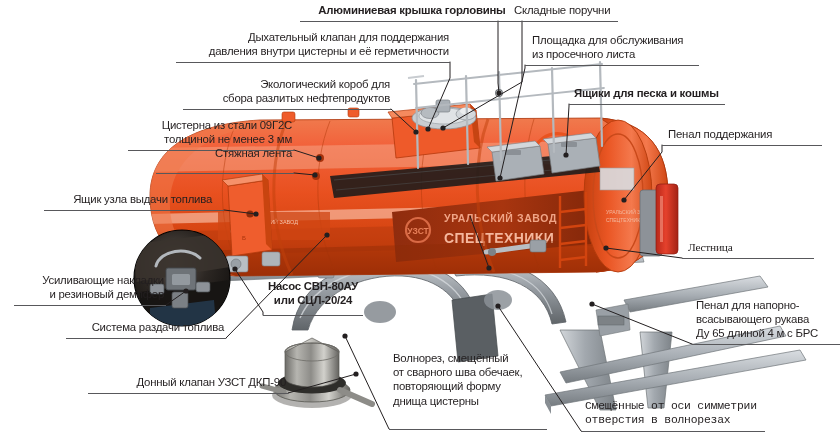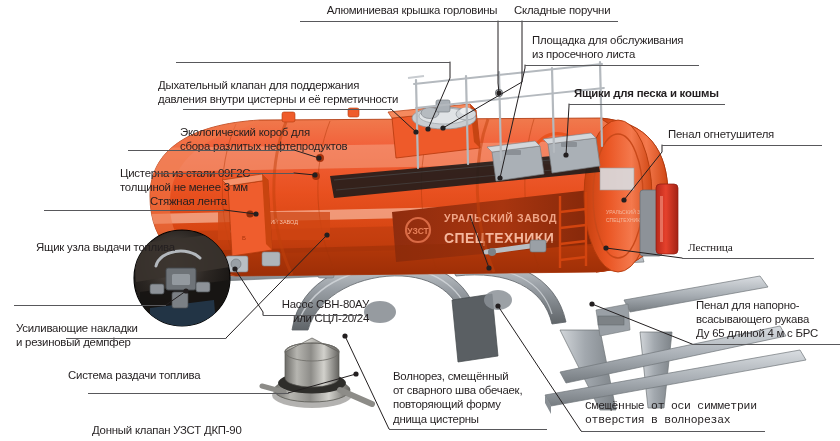--- a/index.html
+++ b/index.html
@@ -30,23 +30,23 @@
     pointer-events: none;
   }
   .callout {
     position: absolute;
     font-size: 11.4px;
     line-height: 14.2px;
     color: #231f20;
     white-space: pre-line;
     letter-spacing: -0.02em;
   }
-  .callout.r { text-align: left; margin-top: 48px; }
+  .callout.r { text-align: right; }
   .callout.l { text-align: left; }
-  .callout.c { text-align: center; }
+  .callout.c { text-align: center; font-weight: bold; }
   .rule {
     position: absolute;
     height: 1px;
     background: #58585b;
   }
 </style>
 </head>
 <body>
 
 <div id="stage">
@@ -389,43 +389,43 @@
 из просечного листа</div>
       <div class="rule" style="left: 525px; top: 65px; width: 174px; background: rgb(88, 88, 91);"></div>
       <div class="callout r" style="left: 180px; top: 77px; width: 210px;">Экологический короб для
 сбора разлитых нефтепродуктов</div>
       <div class="rule" style="left: 183px; top: 109px; width: 208px; background: rgb(88, 88, 91);"></div>
       <div class="callout l" style="left: 574px; top: 86px; width: 190px; font-weight: bold;">Ящики для песка и кошмы</div>
       <div class="rule" style="left: 569px; top: 104px; width: 156px; background: rgb(88, 88, 91);"></div>
       <div class="callout r" style="left: 120px; top: 118px; width: 172px;">Цистерна из стали 09Г2С
 толщиной не менее 3 мм</div>
       <div class="rule" style="left: 128px; top: 150px; width: 166px; background: rgb(88, 88, 91);"></div>
-      <div class="callout l" style="left: 668px; top: 127px; width: 150px;">Пенал огнетушителя</div>
+      <div class="callout l" style="left: 668px; top: 127px; width: 150px;">Пенал поддержания</div>
       <div class="rule" style="left: 662px; top: 145px; width: 160px; background: rgb(88, 88, 91);"></div>
       <div class="callout r" style="left: 150px; top: 146px; width: 142px;">Стяжная лента</div>
       <div class="rule" style="left: 156px; top: 173px; width: 138px; background: rgb(88, 88, 91);"></div>
       <div class="callout r" style="left: 36px; top: 192px; width: 176px;">Ящик узла выдачи топлива</div>
       <div class="rule" style="left: 44px; top: 210px; width: 180px; background: rgb(88, 88, 91);"></div>
       <div class="callout l" style="left: 688px; top: 240px; width: 100px; font-family: Liberation Serif, serif;">Лестница</div>
       <div class="rule" style="left: 682px; top: 258px; width: 132px; background: rgb(88, 88, 91);"></div>
       <div class="callout r" style="left: 16px; top: 273px; width: 148px;">Усиливающие накладки
 и резиновый демпфер</div>
       <div class="rule" style="left: 14px; top: 305px; width: 152px; background: rgb(88, 88, 91);"></div>
-      <div class="callout c" style="left: 257px; top: 297px; width: 112px; text-align: right;">Насос СВН-80АУ
+      <div class="callout c" style="left: 257px; top: 279px; width: 112px;">Насос СВН-80АУ
 или СЦЛ-20/24</div>
       <div class="rule" style="left: 263px; top: 315px; width: 100px; background: rgb(88, 88, 91);"></div>
       <div class="callout l" style="left: 696px; top: 298px; width: 150px;">Пенал для напорно-
 всасывающего рукава
 Ду 65 длиной 4 м с БРС</div>
       <div class="rule" style="left: 692px; top: 344px; width: 148px; background: rgb(88, 88, 91);"></div>
       <div class="callout r" style="left: 68px; top: 320px; width: 156px;">Система раздачи топлива</div>
       <div class="rule" style="left: 66px; top: 338px; width: 160px; background: rgb(88, 88, 91);"></div>
       <div class="callout r" style="left: 92px; top: 375px; width: 194px;">Донный клапан УЗСТ ДКП-90</div>
       <div class="rule" style="left: 88px; top: 393px; width: 200px; background: rgb(88, 88, 91);"></div>
-      <div class="callout l" style="left: 393px; top: 369px; width: 170px;">Волнорез, смещённый
+      <div class="callout l" style="left: 393px; top: 351px; width: 170px;">Волнорез, смещённый
 от сварного шва обечаек,
 повторяющий форму
 днища цистерны</div>
       <div class="rule" style="left: 389px; top: 429px; width: 158px; background: rgb(88, 88, 91);"></div>
       <div class="callout l" style="left: 585px; top: 399px; width: 208px; font-family: Liberation Mono, monospace;">Смещённые от оси симметрии
 отверстия в волнорезах</div>
       <div class="rule" style="left: 581px; top: 431px; width: 184px; background: rgb(88, 88, 91);"></div>
     </div>
 
 </div>

